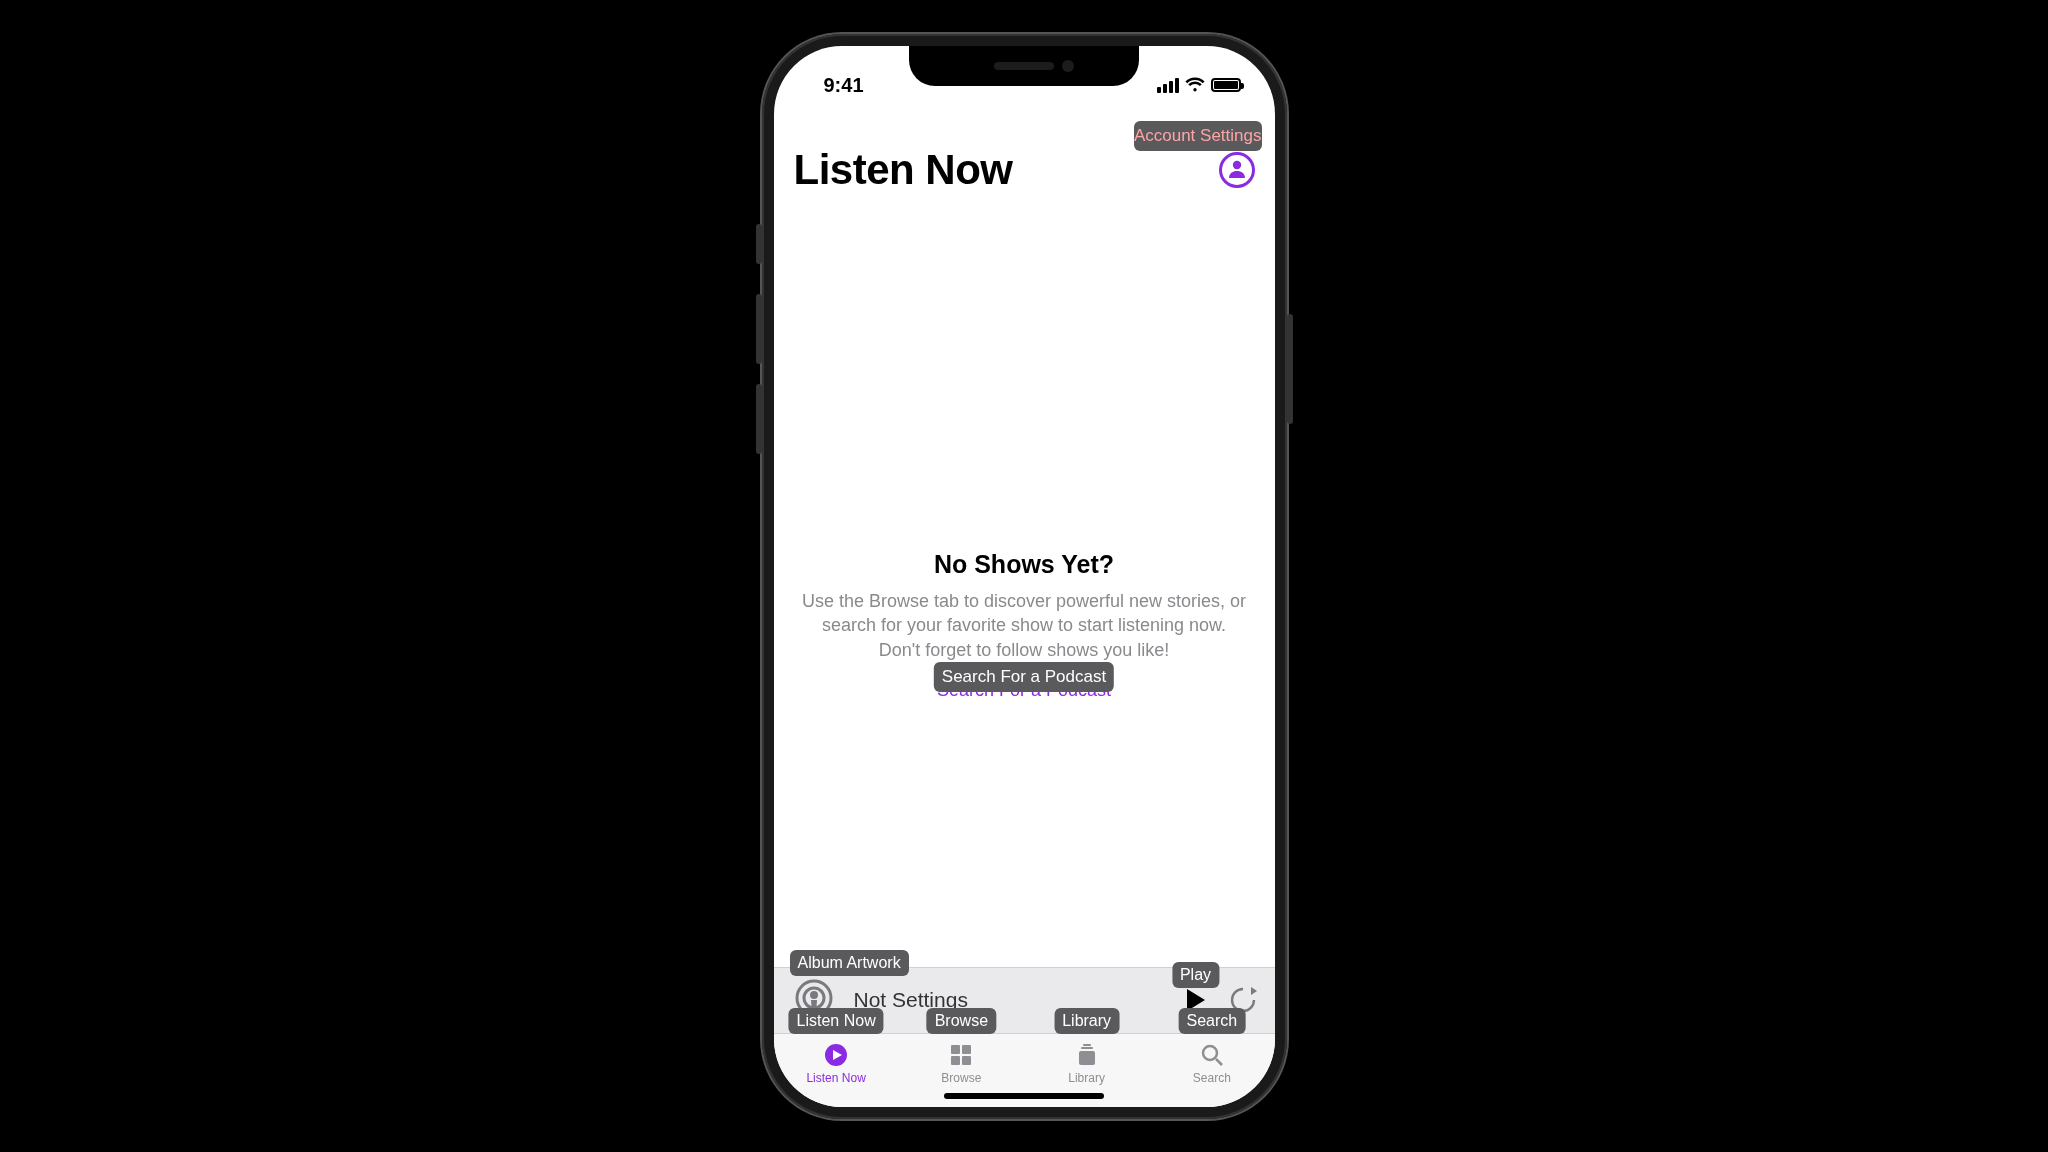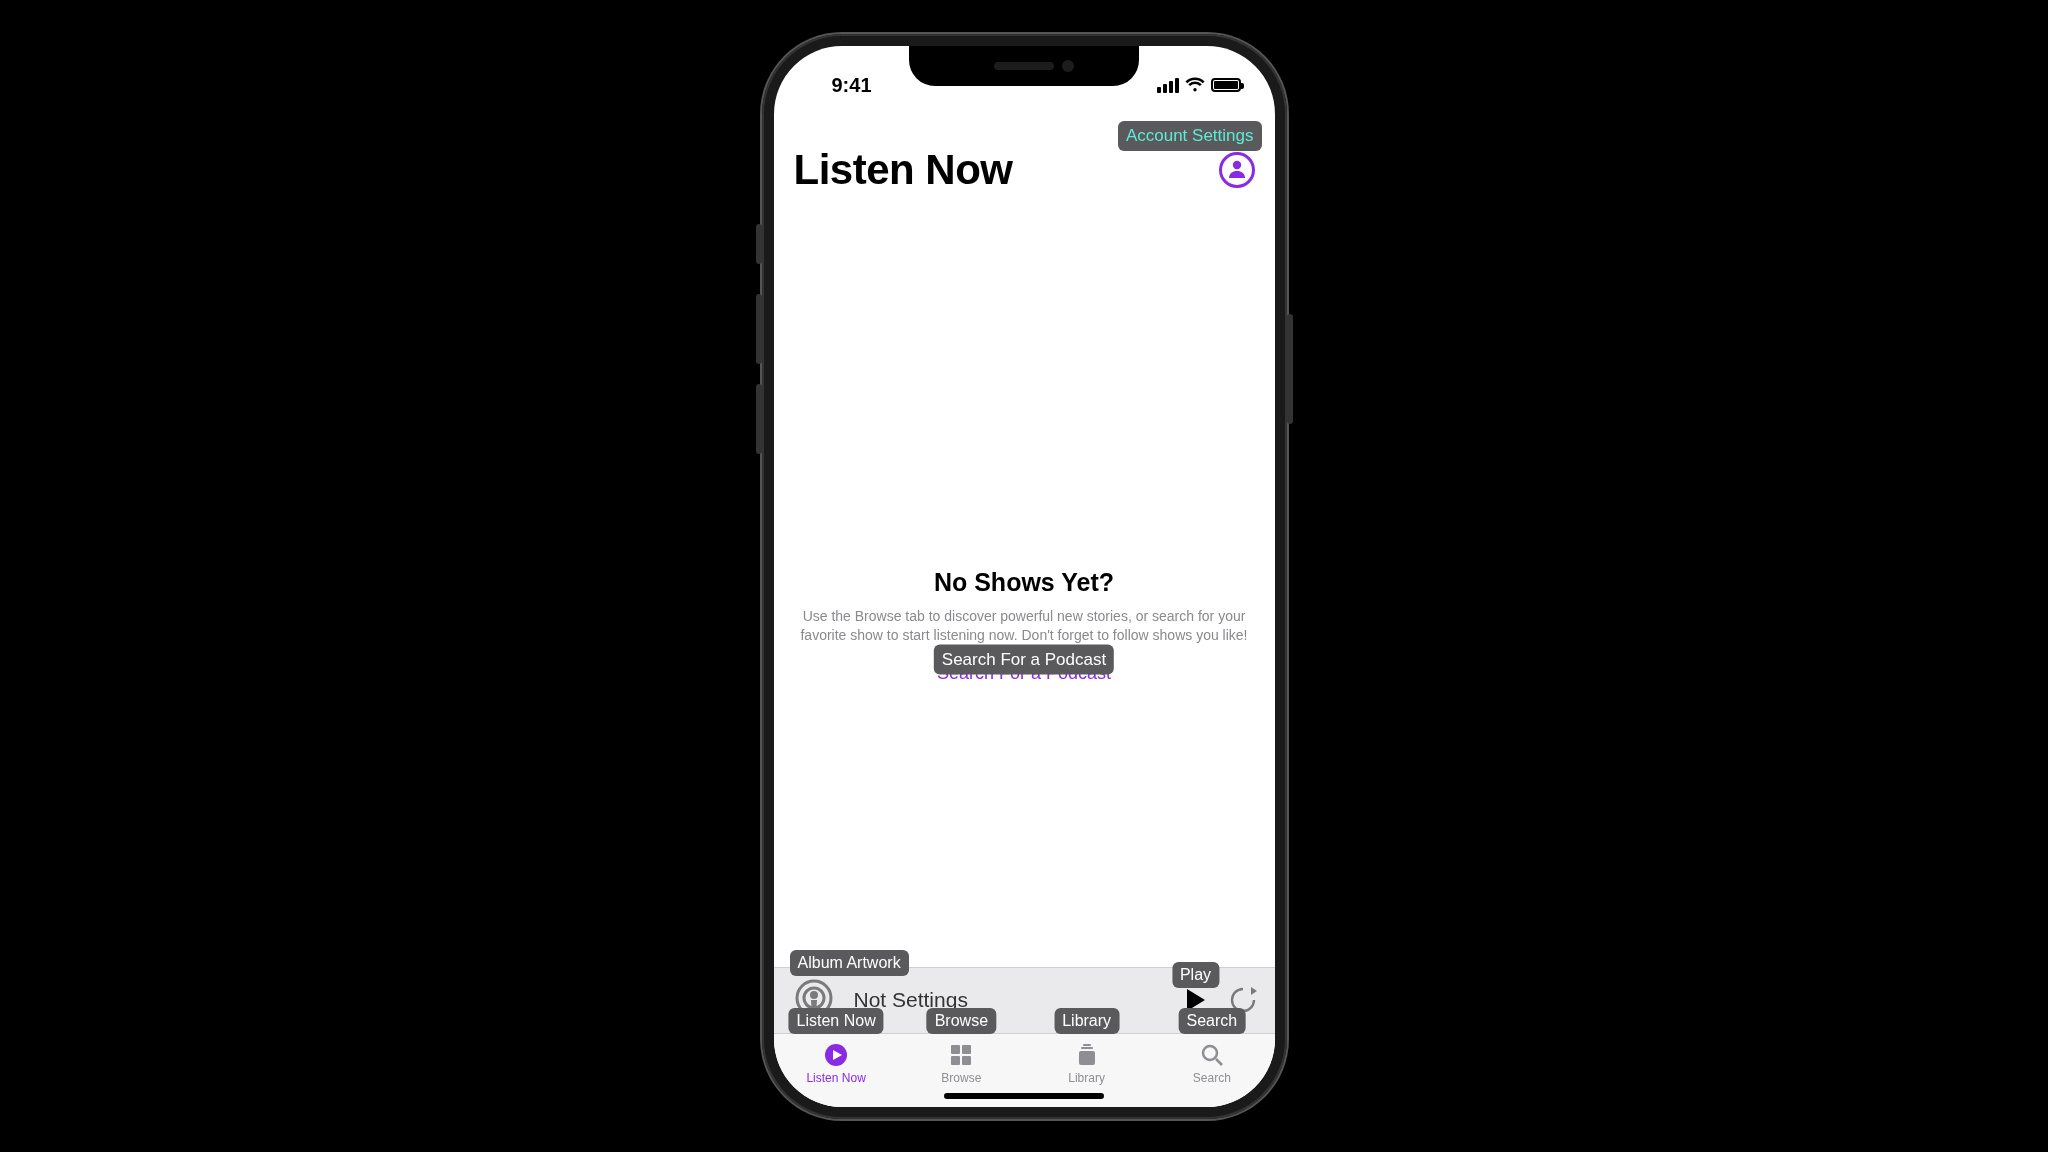--- a/index.html
+++ b/index.html
@@ -47,21 +47,21 @@
     border-bottom-left-radius: 26px;
     border-bottom-right-radius: 26px;
     z-index: 50;
     display:flex;align-items:center;justify-content:center;gap:40px;
   }
   .notch .speaker{width:60px;height:8px;background:#1c1c1c;border-radius:4px;}
   .notch .cam{width:12px;height:12px;background:#1c1c1c;border-radius:50%;position:absolute;right:65px;}
 
   
   .statusbar{
-    position:absolute;top:0;left:8px;right:0;height:55px;
+    position:absolute;top:0;left:0;right:0;height:55px;
     display:flex;justify-content:space-between;align-items:center;
     padding:24px 34px 0 50px;font-weight:600;z-index:40;
   }
   .clock{font-size:20px;}
   .sicons{display:flex;align-items:center;gap:6px;}
   .signal{display:flex;align-items:flex-end;gap:2px;}
   .signal i{width:4px;background:#000;border-radius:1px;}
   .signal i:nth-child(1){height:6px}.signal i:nth-child(2){height:9px}
   .signal i:nth-child(3){height:12px}.signal i:nth-child(4){height:15px}
   .wifi-icon svg{width:20px;height:16px;display:block;}
@@ -79,21 +79,21 @@
     display:flex;align-items:center;justify-content:center;position:relative;
   }
   .avatar svg{width:24px;height:24px;}
 
   
   .content{
     position:absolute;top:55%;left:0;right:0;transform:translateY(-50%);
     text-align:center;padding:0 26px;
   }
   .es-title{font-size:25px;font-weight:700;margin-bottom:10px;}
-  .es-body{font-size:14px;line-height:1.35;color:#8a8a8e;margin-bottom:6px;}
+  .es-body{font-size:18px;line-height:1.35;color:#8a8a8e;margin-bottom:6px;}
   .link-stack{position:relative;margin-top:6px;}
   .link-item{height:34px;display:flex;align-items:center;justify-content:center;position:relative;margin-top:12px;}
   .link-item:first-child{margin-top:12px;}
   .link-action{color:#8a2be2;font-size:18px;}
   .tt{
     position:absolute;left:50%;transform:translateX(-50%);
     background:#5a595c;color:#fff;font-size:17px;
     padding:5px 8px;border-radius:6px;white-space:nowrap;
     top:-12px;z-index:5;
   }
@@ -133,22 +133,22 @@
   }
 
   .home-ind{
     position:absolute;bottom:8px;left:50%;transform:translateX(-50%);
     width:160px;height:6px;background:#000;border-radius:3px;z-index:60;
   }
 
   
   .tt-account{
     position:absolute;top:-31px;right:-7px;
-    background:#5a595c;color:#5eead4;font-size:17px;
-    padding:5px 8px;border-radius:6px;white-space:nowrap;z-index:10;
+    background:#5a595c;color:#fca5a5;font-size:17px;
+    padding:5px 0;border-radius:6px;white-space:nowrap;z-index:10;
   }
   
   .tt-art{
     position:absolute;top:-28px;left:-2px;
     background:#5a595c;color:#fff;font-size:16px;
     padding:4px 8px;border-radius:6px;white-space:nowrap;
   }
   .tt-play{
     position:absolute;top:-26px;left:50%;transform:translateX(-50%);
     background:#5a595c;color:#fff;font-size:16px;

